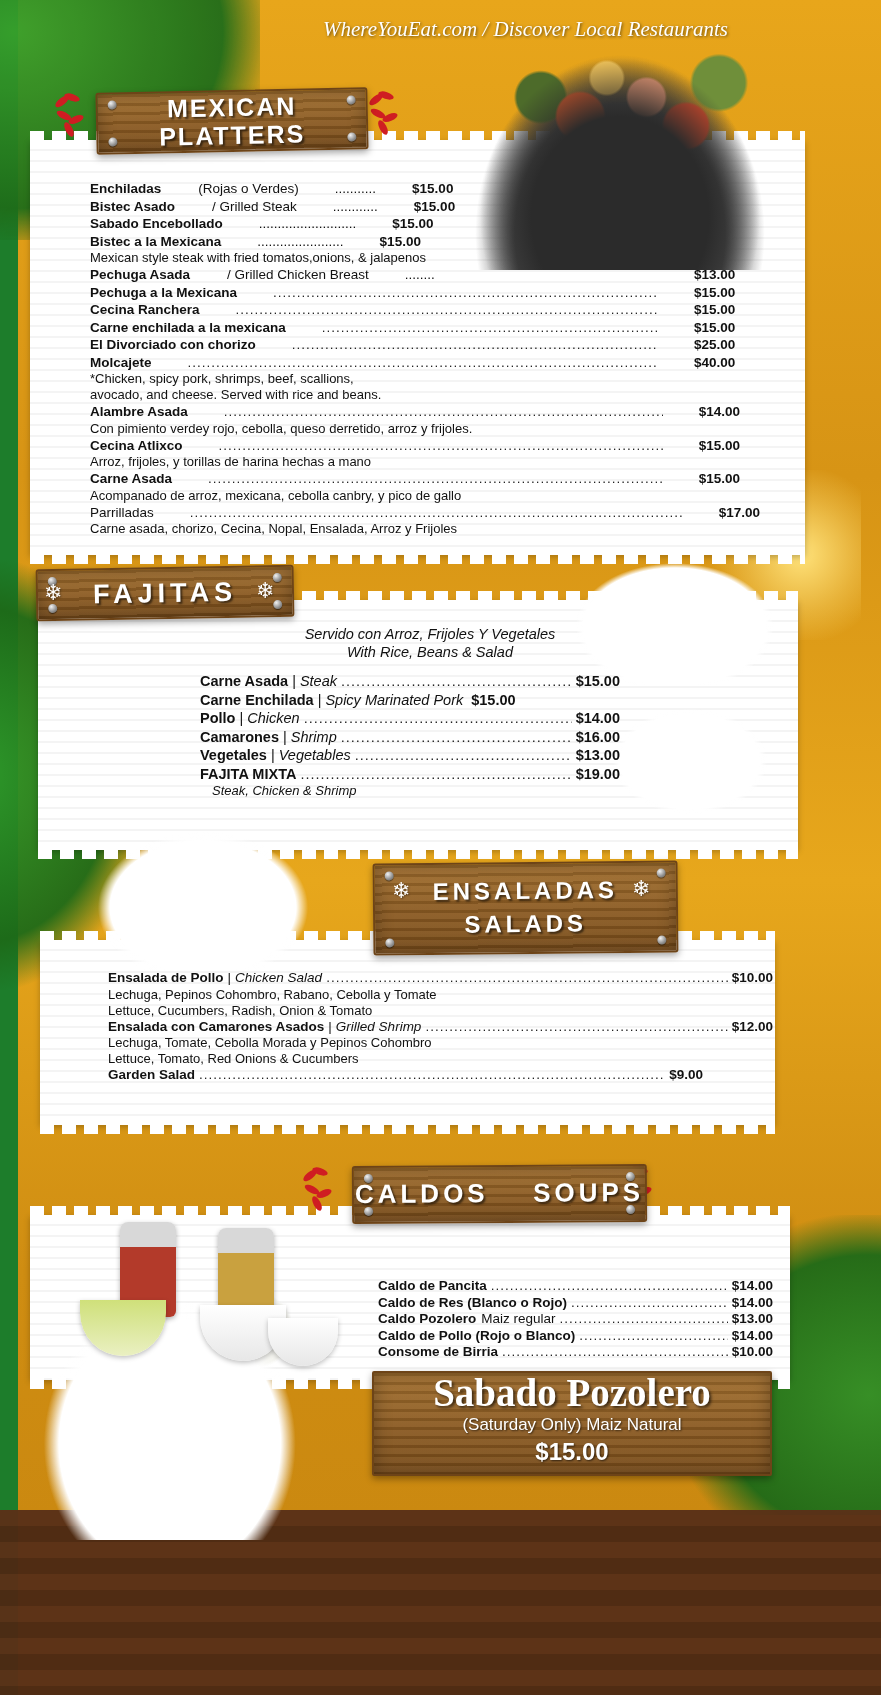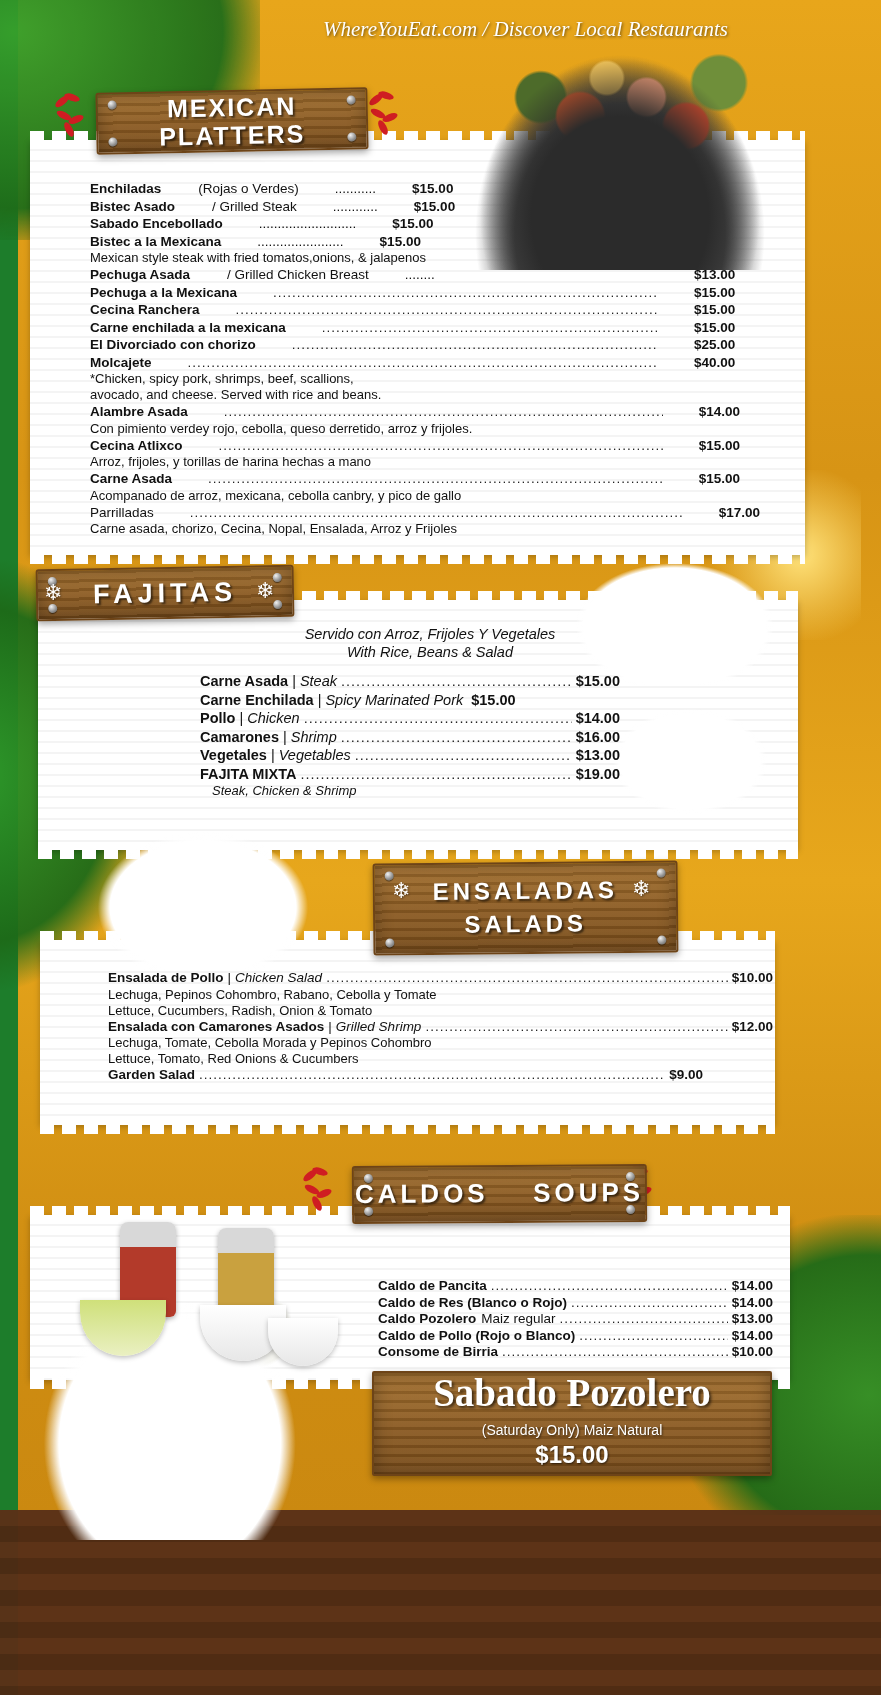--- a/index.html
+++ b/index.html
@@ -104,21 +104,21 @@
 
   .sign-soups { left:352px; top:1165px; width:295px; height:58px; transform:rotate(-.4deg); }
   .sign-soups .sign-title{ font-size:26px; letter-spacing:4px; }
 
   .sign-pozolero{
     left:372px; top:1371px; width:400px; height:105px;
     flex-direction:column; justify-content:flex-start; border-radius:2px;
   }
   .pz-title{ font-family:"Liberation Serif", serif; font-size:39px; font-weight:bold;
     text-shadow:2px 2px 3px rgba(0,0,0,.6); line-height:1; }
-  .pz-sub{ font-size:14px; margin-top:10px; text-shadow:1px 1px 2px rgba(0,0,0,.6); }
+  .pz-sub{ font-size:17px; margin-top:3px; text-shadow:1px 1px 2px rgba(0,0,0,.6); }
   .pz-price{ font-size:24px; font-weight:bold; margin-top:3px; text-shadow:1px 1px 2px rgba(0,0,0,.6); }
 
   
   .floral{ position:absolute; width:40px; height:46px; }
   .floral span{
     position:absolute; width:16px; height:7px; background:#cf1d22; border-radius:50%;
     box-shadow:0 0 0 rgba(0,0,0,0);
   }
   .floral span:nth-child(1){ left:2px; top:6px; transform:rotate(-38deg);}
   .floral span:nth-child(2){ left:12px; top:2px; transform:rotate(18deg);}

